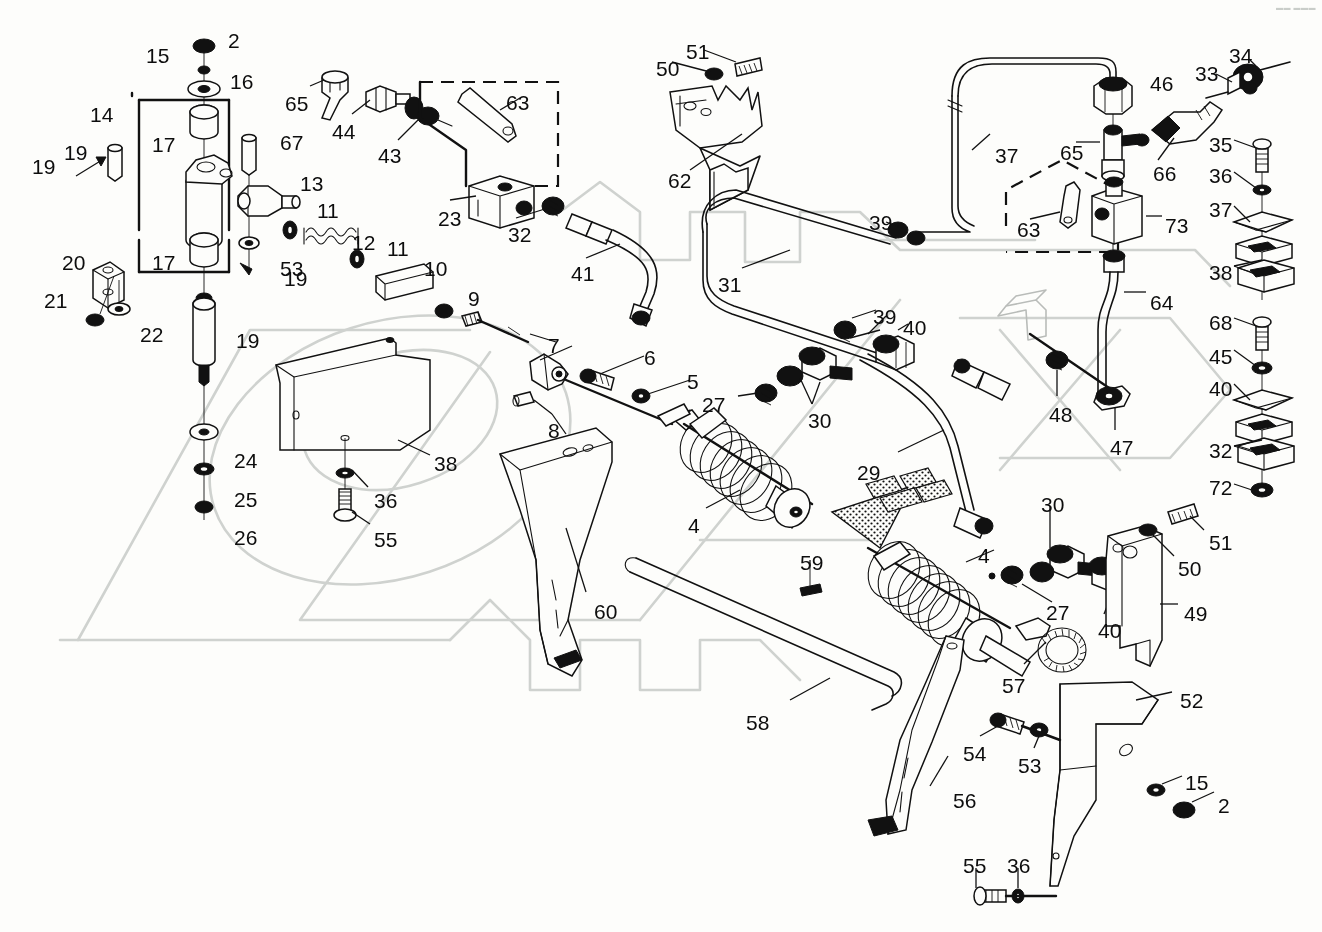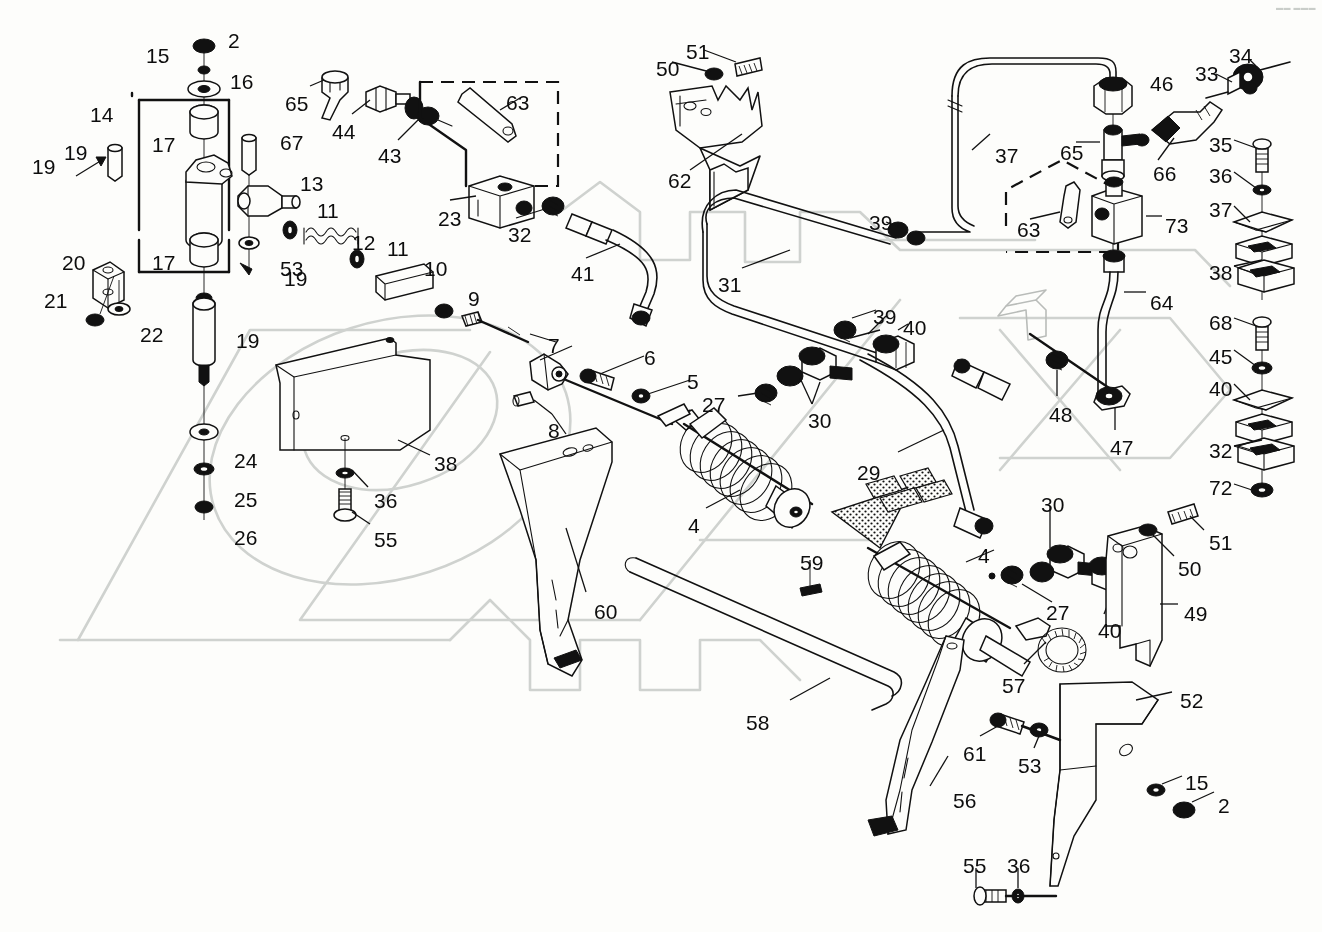--- a/index.html
+++ b/index.html
@@ -695,21 +695,21 @@
   <span class="lbl" style="left:746px;top:712px">58</span>
   <span class="lbl" style="left:978px;top:545px">4</span>
   <span class="lbl" style="left:1041px;top:494px">30</span>
   <span class="lbl" style="left:1046px;top:602px">27</span>
   <span class="lbl" style="left:1098px;top:620px">40</span>
   <span class="lbl" style="left:1209px;top:532px">51</span>
   <span class="lbl" style="left:1178px;top:558px">50</span>
   <span class="lbl" style="left:1184px;top:603px">49</span>
   <span class="lbl" style="left:1002px;top:675px">57</span>
   <span class="lbl" style="left:1180px;top:690px">52</span>
-  <span class="lbl" style="left:963px;top:743px">61</span>
+  <span class="lbl" style="left:963px;top:743px">54</span>
   <span class="lbl" style="left:1018px;top:755px">53</span>
   <span class="lbl" style="left:953px;top:790px">56</span>
   <span class="lbl" style="left:1185px;top:772px">15</span>
   <span class="lbl" style="left:1218px;top:795px">2</span>
   <span class="lbl" style="left:963px;top:855px">55</span>
   <span class="lbl" style="left:1007px;top:855px">36</span>
 
   <div id="corner-mark">▬▬ ▬▬▬</div>
 
 </div>

